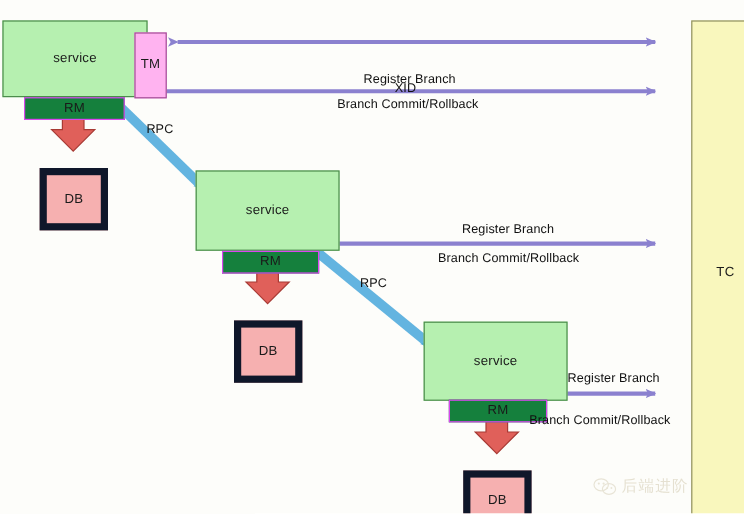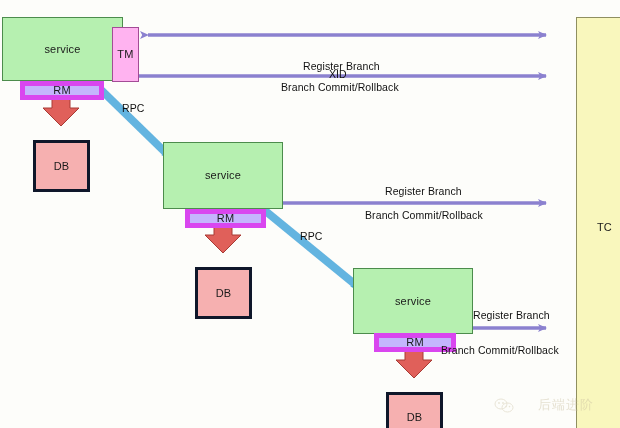--- a/index.html
+++ b/index.html
@@ -29,32 +29,32 @@
     color: #1a1a1a;
     letter-spacing: 0.2px;
     line-height: 1;
     margin-top: 14px;
   }
   .svc {
     background: #b6f0b0;
     border: 1px solid #4c8c4c;
   }
   .rm {
-    background: #c4b5fd;
-    border: 5px solid #d946ef;
+    background: #15803d;
+    border: 1px solid #d946ef;
     font-size: 11px;
   }
   .tm {
     background: #ffb3f0;
     border: 1px solid #a34c96;
     font-size: 11px;
   }
   .db {
     background: #f6b0b0;
-    border: 3px solid #0f172a;
+    border: 6px solid #0f172a;
     font-size: 11px;
   }
   .tc {
     background: #f9f7bd;
     border: 1px solid #8f8f60;
     font-size: 11px;
   }
 
   
   .lbl {
@@ -84,21 +84,20 @@
     display: flex;
     align-items: center;
     gap: 4px;
     opacity: 0.45;
   }
   #watermark .wm-text {
     font-size: 13px;
     color: #c9bfa0;
     font-family: Liberation Serif, serif;
     letter-spacing: 1px;
-    margin-left: 20px;
   }
 </style>
 </head>
 <body>
 
 <div id="canvas">
 
   <svg id="arrows" viewBox="0 0 620 428" xmlns="http://www.w3.org/2000/svg">
     <defs>
       <marker id="ph-r" markerWidth="9" markerHeight="9" refX="8" refY="4.5" orient="auto" markerUnits="userSpaceOnUse">

